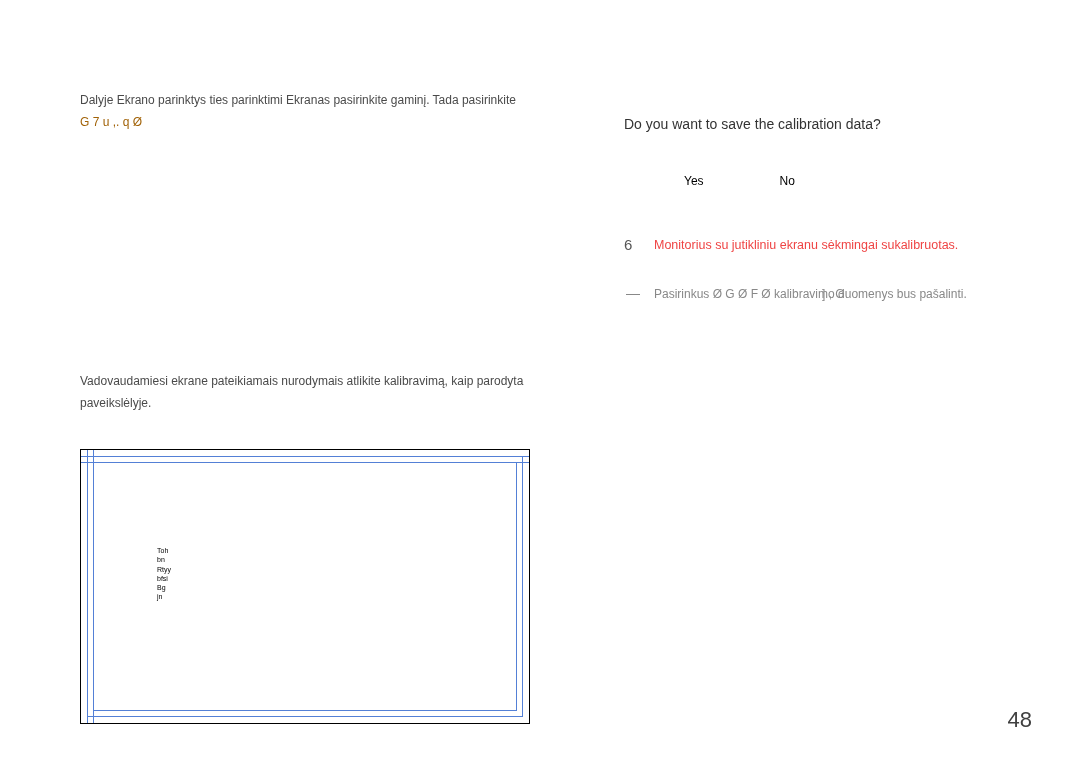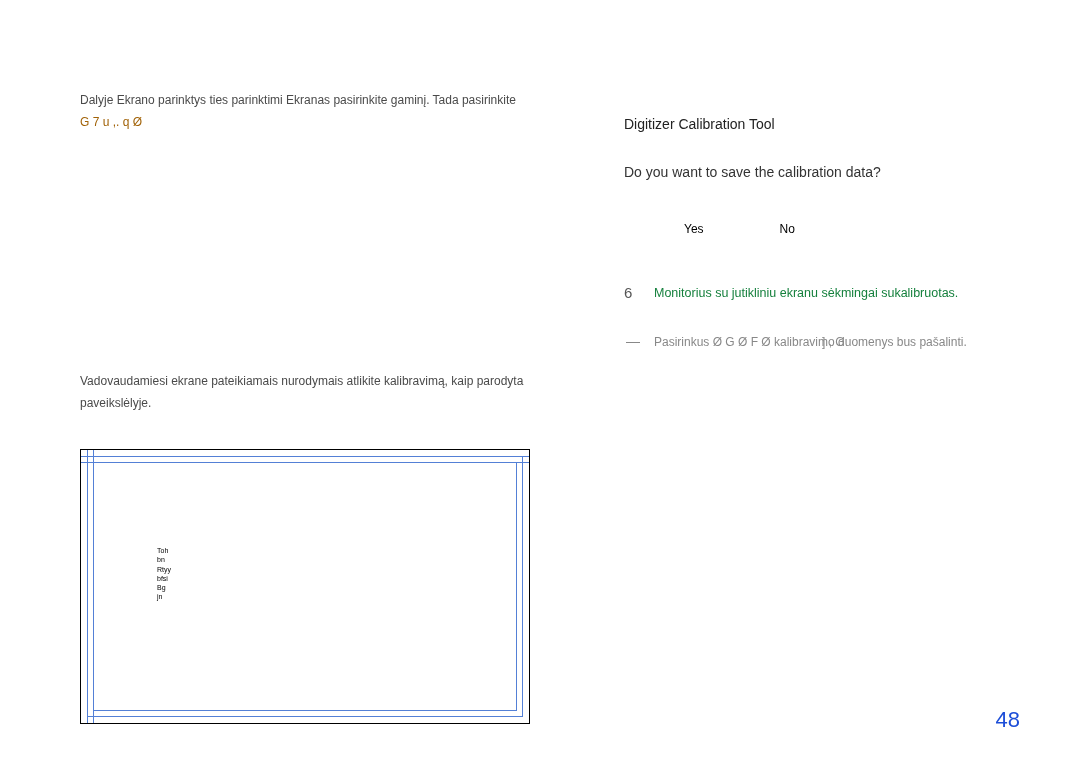--- a/index.html
+++ b/index.html
@@ -90,30 +90,30 @@
       align-items: flex-start;
       gap: 16px;
       margin-bottom: 30px;
     }
     .step-num {
       font-size: 15px;
       color: #555;
       font-weight: normal;
       min-width: 14px;
     }
-    .step-text { font-size: 12.5px; color: #15803d; line-height: 1.5; }
+    .step-text { font-size: 12.5px; color: #ef4444; line-height: 1.5; }
     .note-row { display: flex; gap: 14px; padding-left: 2px; }
     .note-dash { color: #888; font-size: 14px; }
     .note-text { font-size: 12px; color: #888; line-height: 1.6; }
     .page-num {
       position: absolute;
       bottom: 30px;
-      right: 60px;
+      right: 48px;
       font-size: 22px;
-      color: #1d4ed8;
+      color: #404040;
       font-weight: 300;
     }
   </style>
 </head>
 <body>
 
 <div class="page">
   <div class="col col-left">
     <p class="para">
       <span>Dalyje Ekrano parinktys ties parinktimi Ekranas pasirinkite gaminį. Tada pasirinkite</span>
@@ -136,21 +136,20 @@
         <div>bfsi</div>
         <div>Bg</div>
         <div>jn</div>
       </div>
     </div>
   </div>
 
   <div class="col col-right">
 
     <div style="margin-top:26px">
-      <div class="dialog-title">Digitizer Calibration Tool</div>
       <div class="dialog-q">Do you want to save the calibration data?</div>
       <div class="dialog-btns">
         <span class="dialog-btn">Yes</span>
         <span class="dialog-btn">No</span>
       </div>
     </div>
 
     <div class="step-row">
       <div class="step-num">6</div>
       <div class="step-text">Monitorius su jutikliniu ekranu sėkmingai sukalibruotas.</div>

